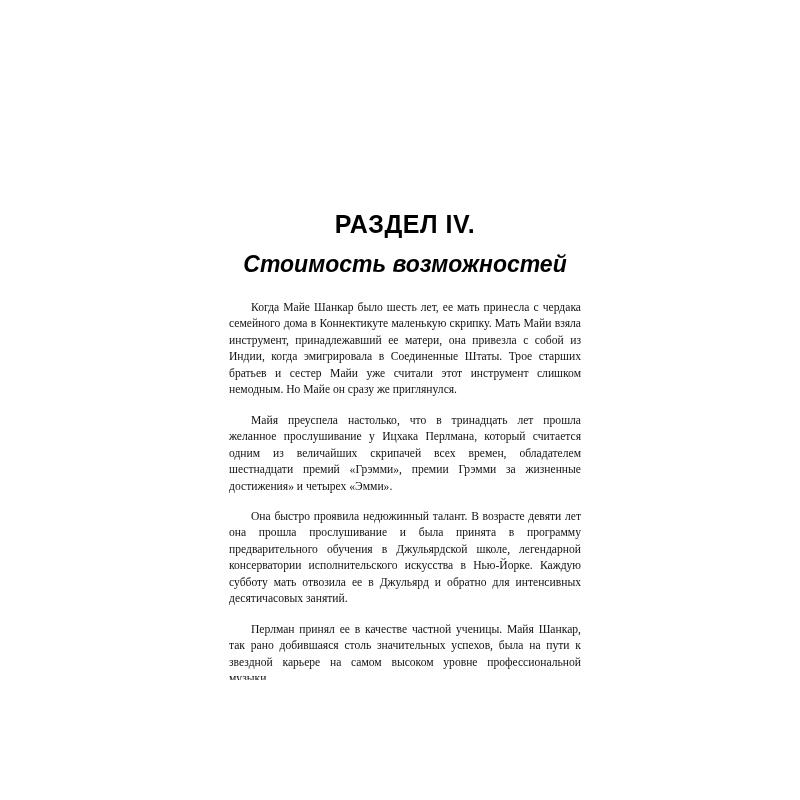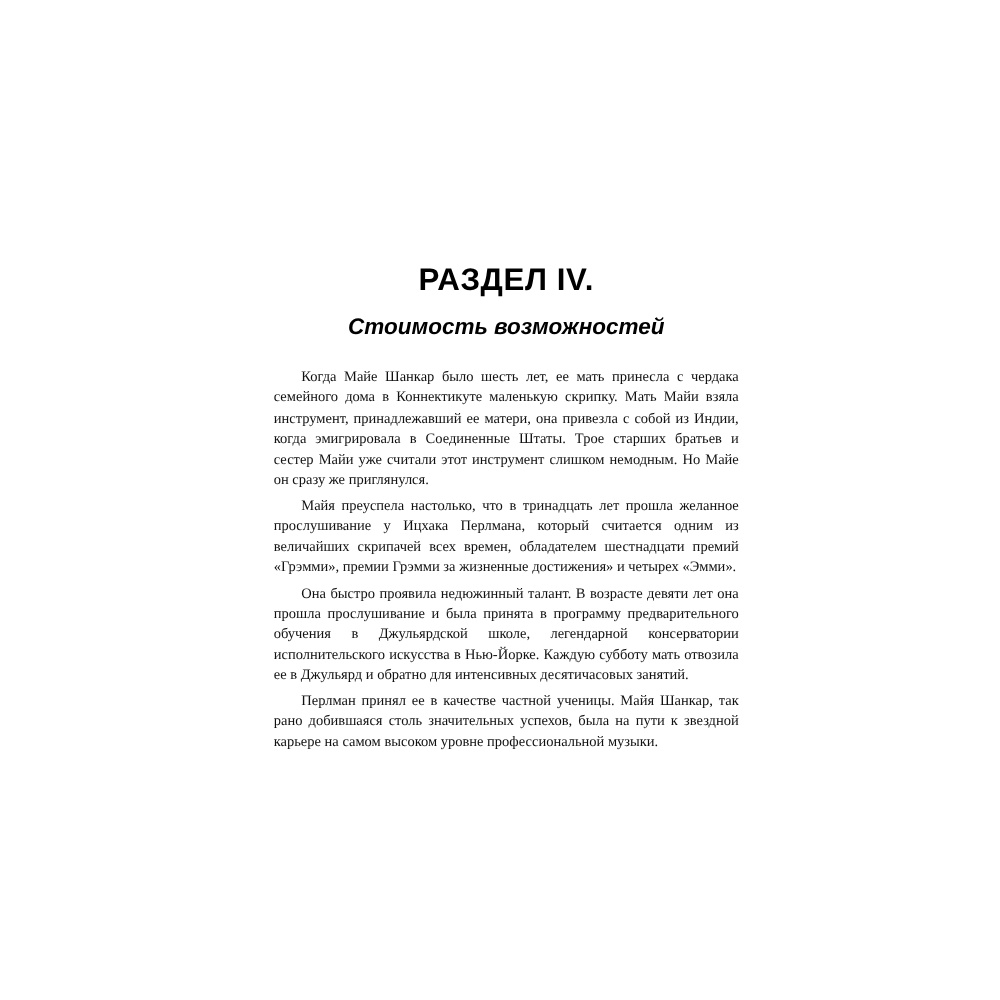--- a/index.html
+++ b/index.html
@@ -29,40 +29,40 @@
     font-size: 25px;
     text-align: center;
     color: #000000;
     letter-spacing: 0.5px;
     margin: 0 0 12px 0;
   }
   .section-title {
     font-family: "Liberation Sans", sans-serif;
     font-weight: bold;
     font-style: italic;
-    font-size: 18px;
+    font-size: 23px;
     text-align: center;
     color: #000000;
     margin: 0 0 22px 0;
   }
   .chapter-title {
     font-family: "Liberation Sans", sans-serif;
     font-weight: bold;
     font-size: 14.5px;
     text-align: center;
     color: #000000;
     margin: 0 0 14px 0;
   }
   .body-text {
     font-family: "Liberation Serif", serif;
     font-size: 11.6px;
     line-height: 1.42;
     text-align: justify;
     color: #111111;
-    margin: 4px;
+    margin: 14px;
     text-indent: 22px;
     hyphens: auto;
   }
   .body-text + .body-text {
     margin-top: 0;
   }
   .folio {
     position: absolute;
     left: 0;
     top: 455px;

